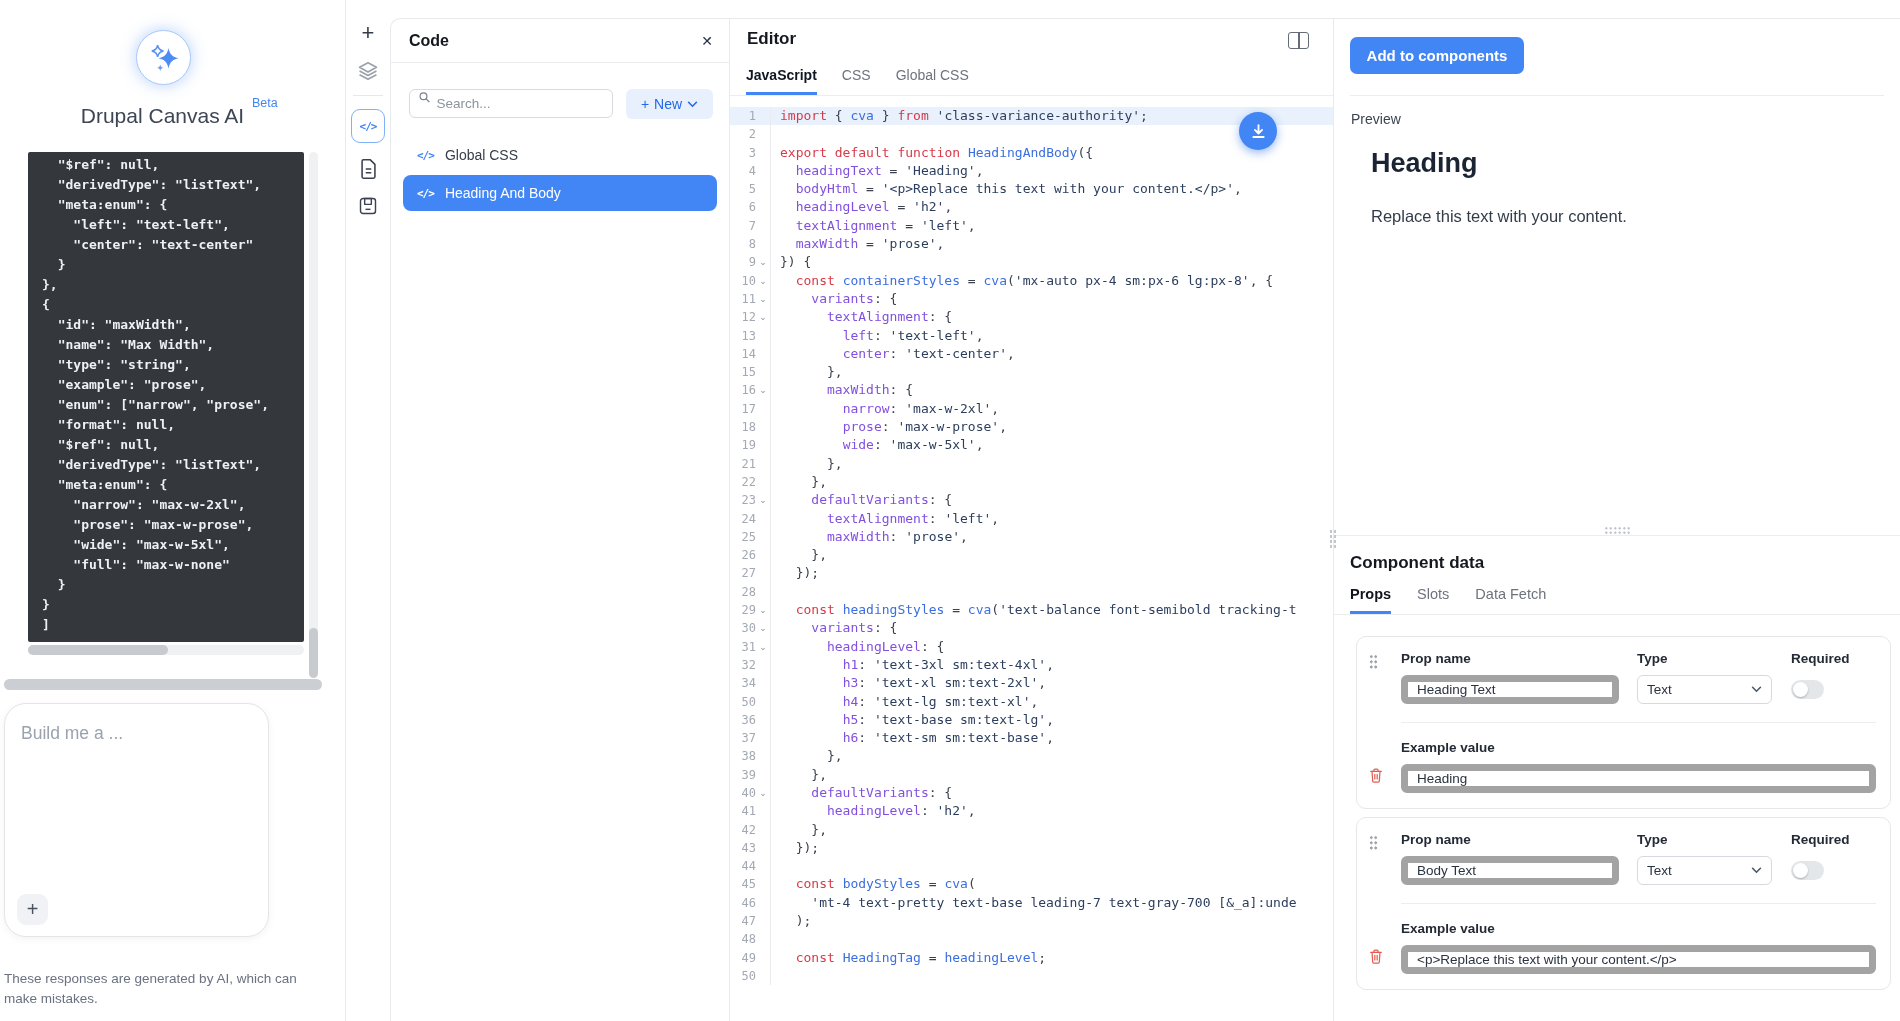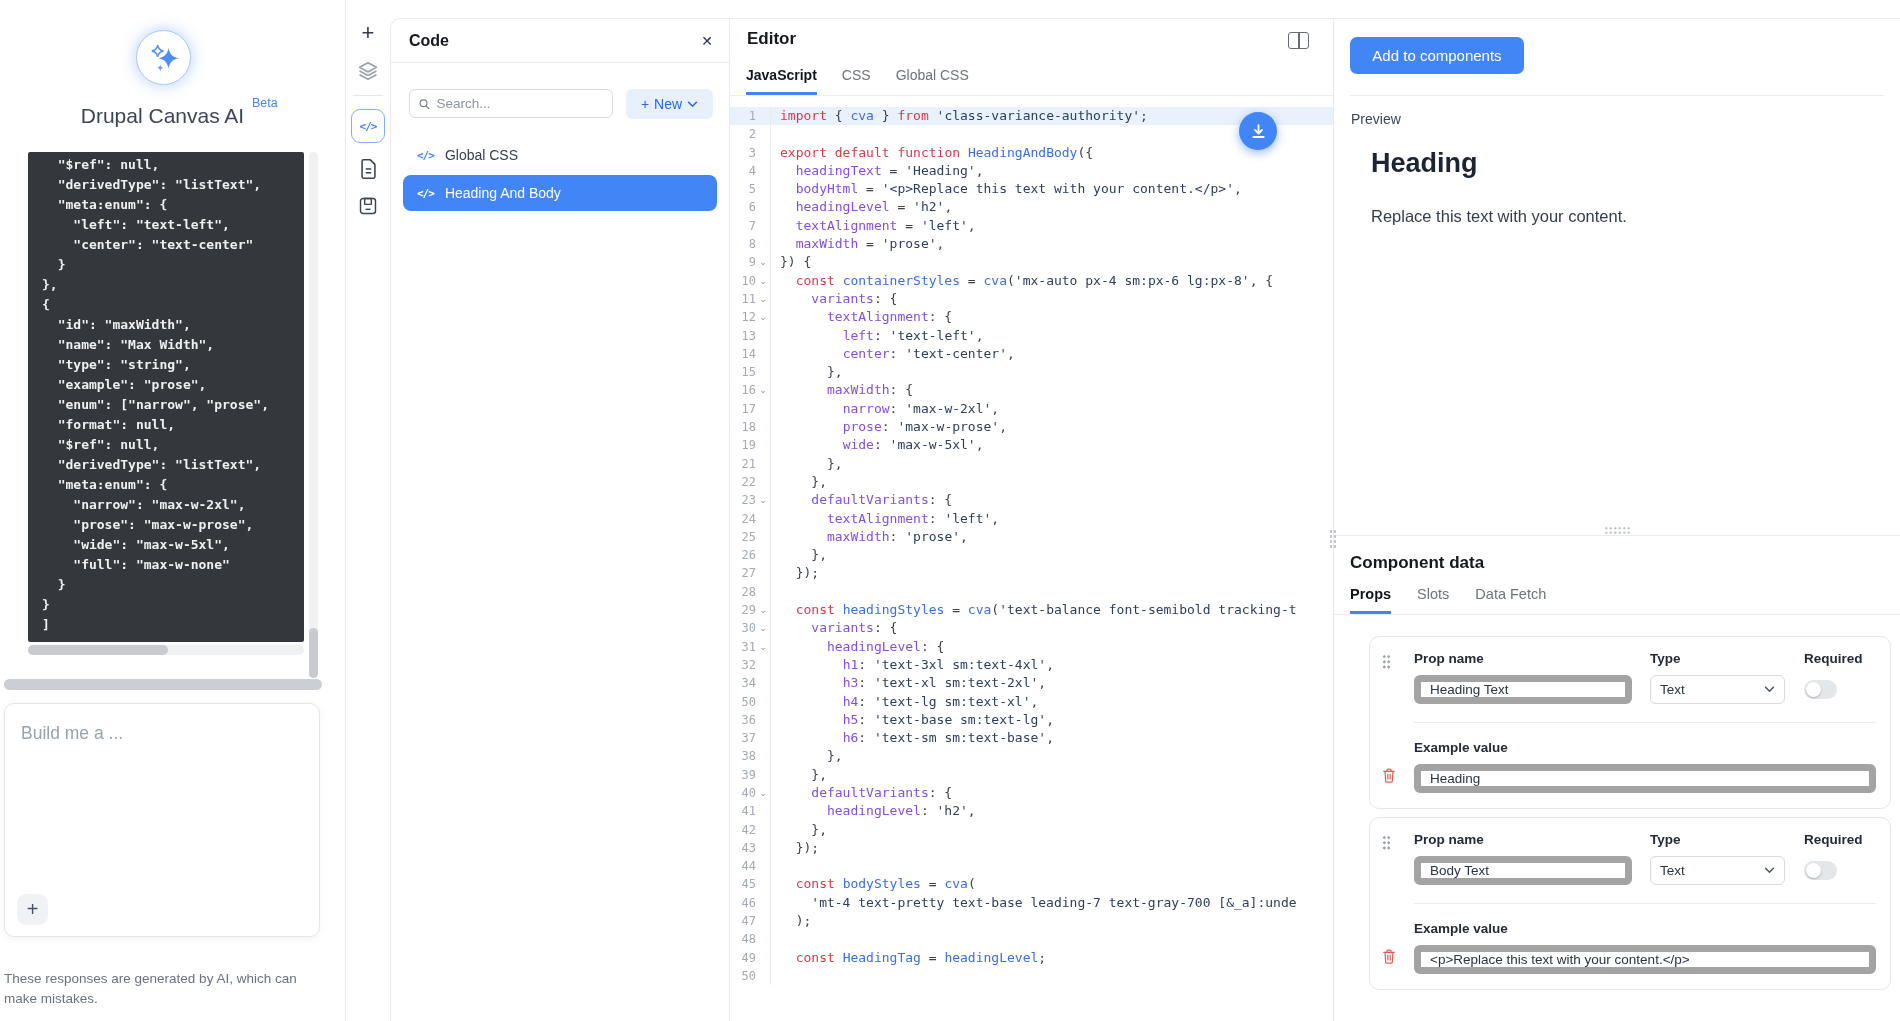--- a/index.html
+++ b/index.html
@@ -16,21 +16,21 @@
   .app-title{position:absolute;left:0;top:104px;width:325px;text-align:center;font-size:21px;font-weight:400;color:#3e4554}
   .beta{position:absolute;left:252px;top:96px;font-size:12.5px;color:var(--accent)}
   .json-block{position:absolute;left:28px;top:152px;width:276px;height:490px;background:#34383d;border-radius:2px;
               padding:10px 0 0 14px;overflow:hidden}
   .json-block pre{margin-top:-7px;font:bold 13px/20px "DejaVu Sans Mono",monospace;color:#eef0f3;white-space:pre}
   .vscroll-track{position:absolute;left:309px;top:152px;width:9px;height:505px;background:#f0f1f3;border-radius:5px}
   .vscroll-thumb{position:absolute;left:0;top:476px;width:9px;height:50px;background:#c7cbd0;border-radius:5px}
   .hscroll-track{position:absolute;left:28px;top:645px;width:276px;height:10px;background:#f0f1f3;border-radius:5px}
   .hscroll-thumb{width:140px;height:10px;background:#c7cbd0;border-radius:5px}
   .chat-scrollbar{position:absolute;left:4px;top:679px;width:318px;height:11px;background:#cbced3;border-radius:6px}
-  .prompt-box{position:absolute;left:4px;top:703px;width:316px;height:234px;border:1px solid #e3e5e9;border-radius:10px;
+  .prompt-box{position:absolute;left:4px;top:703px;width:265px;height:234px;border:1px solid #e3e5e9;border-radius:22px;
               background:#fff;box-shadow:0 2px 8px rgba(0,0,0,.05)}
   .prompt-input{position:absolute;left:0;top:0;width:100%;height:100%;border:none;outline:none;resize:none;
                 background:transparent;padding:19px 16px;font-family:"Liberation Sans",sans-serif;font-size:17.5px;color:#2a3340}
   .prompt-input::placeholder{color:#9aa2ad}
   .attach-btn{position:absolute;left:12px;bottom:11px;width:31px;height:31px;border-radius:9px;background:#f1f2f5;
               border:none;color:#4a5260;font-size:20px;line-height:29px;text-align:center;cursor:pointer}
   .disclaimer{position:absolute;left:4px;top:969px;width:302px;font-size:13.5px;line-height:1.45;color:#6a7180}
 
   
   .icon-rail{position:absolute;left:345px;top:0;width:45px;height:100%;border-left:1px solid #e8eaed;
@@ -47,21 +47,21 @@
   
   .workspace{position:absolute;left:390px;top:18px;right:0;bottom:0;border-top:1px solid #e8eaed;
              border-left:1px solid #e8eaed;border-top-left-radius:10px;display:flex;background:#fff}
 
   
   .code-panel{width:338px;flex:none;position:relative}
   .cp-head{height:44px;display:flex;align-items:center;padding:0 16px 0 18px;border-bottom:1px solid #ecedef}
   .cp-title{font-size:16px;font-weight:bold;color:#15181e}
   .cp-close{margin-left:auto;background:none;border:none;font-size:14px;color:#273044;cursor:pointer}
   .cp-tools{display:flex;gap:13px;padding:26px 16px 0 18px}
-  .search-box{flex:1;height:29px;border:1px solid #d7dade;border-radius:6px;display:flex;align-items:center;padding:0 8px;gap:6px}
+  .search-box{flex:1;height:29px;border:1px solid #d7dade;border-radius:6px;display:flex;padding:0 8px;gap:6px}
   .search-input{border:none;outline:none;width:100%;font-size:13.5px;color:#2a3340;font-family:inherit}
   .search-input::placeholder{color:#8d949e}
   .new-btn{width:87px;height:30px;border:none;border-radius:6px;background:#e9f0fd;color:#2169e8;font-size:14px;
            display:flex;align-items:center;justify-content:center;gap:5px;cursor:pointer}
   .code-list{margin-top:23px;padding:0 12px}
   .code-item{display:flex;align-items:center;gap:11px;height:26px;padding:0 14px;font-size:14px;color:#363e4b;
              border-radius:8px;cursor:pointer}
   .code-item .ci-icon{font:bold 11px "DejaVu Sans Mono",monospace;color:var(--accent);letter-spacing:-1px}
   .code-item.selected{height:36px;margin-top:7px;background:var(--accent);color:#fff}
   .code-item.selected .ci-icon{color:#fff}
@@ -85,34 +85,34 @@
   .cl{margin-left:9px;color:#3a414d}
   .tk-kw{color:var(--kw)} .tk-str{color:var(--str)} .tk-prop{color:var(--prop)} .tk-var{color:var(--var)}
   .fab{position:absolute;left:509px;top:93px;width:38px;height:38px;border-radius:50%;border:none;background:var(--accent);
        box-shadow:0 3px 10px rgba(27,99,230,.45);display:flex;align-items:center;justify-content:center;cursor:pointer}
   .resize-v{position:absolute;left:938px;top:510px;width:8px;height:20px;cursor:col-resize;
             background-image:radial-gradient(#c3c7cd 1px,transparent 1.3px);background-size:4px 5px}
 
   
   .right-panel{flex:1;border-left:1px solid #e8eaed;position:relative;overflow:hidden}
   .add-btn{margin:18px 0 0 16px;width:174px;height:37px;border:none;border-radius:7px;background:var(--accent);
-           color:#fff;font-size:15px;font-weight:400;cursor:pointer}
+           color:#fff;font-size:15px;font-weight:700;cursor:pointer}
   .rp-divider{height:1px;background:#ecedef;margin:21px 16px 0}
   .preview-label{margin:15px 0 0 17px;font-size:14px;color:#3c4452}
   .preview-heading{margin:21px 0 0 37px;font-size:27px;font-weight:bold;color:#1b2433}
   .preview-body{margin:28px 0 0 37px;font-size:16.5px;color:#333c4b}
   .cd-section{position:absolute;left:0;right:0;top:516px;bottom:0}
   .cd-divider{position:relative;height:1px;background:#ecedef}
   .resize-h{position:absolute;left:50%;top:-9px;margin-left:-13px;width:26px;height:9px;cursor:row-resize;
             background-image:radial-gradient(#b9bec5 1px,transparent 1.3px);background-size:4.5px 4.5px}
   .cd-title{margin:17px 0 0 16px;font-size:17px;font-weight:bold;color:#14181f}
   .cd-tabrow{display:flex;gap:26px;margin-top:13px;padding-left:16px;border-bottom:1px solid #ecedef}
   .cd-tab{font-size:14.5px;color:#6d737e;padding-bottom:9px;border-bottom:3px solid transparent;cursor:pointer}
   .cd-tab.active{color:#10151d;font-weight:bold;border-bottom-color:var(--accent)}
-  .prop-cards{margin:21px 9px 0 35px;display:flex;flex-direction:column;gap:8px}
+  .prop-cards{margin:21px 9px 0 22px;display:flex;flex-direction:column;gap:8px}
   .prop-card{border:1px solid #e5e7ea;border-radius:10px;padding:14px 14px 15px 12px;background:#fff}
   .pc-top{display:flex}
   .pc-gripcol{width:32px;padding-top:3px}
   .grip{width:9px;height:15px;background-image:radial-gradient(#9aa0a8 1.1px,transparent 1.4px);background-size:4.5px 5.2px;cursor:grab}
   .pc-col-name{width:236px}.pc-col-type{width:154px}.pc-col-req{flex:1}
   .pc-label{font-size:13.5px;font-weight:bold;color:#242b36;margin-bottom:9px}
   .pc-input{height:29px;border:7px solid #a3a3a3;border-radius:6px;padding:0 9px;font-size:13.5px;color:#2a3340;
             font-family:"Liberation Sans",sans-serif;outline:none}
   .pc-col-name .pc-input{width:218px}
   .pc-select{width:135px;height:29px;border:1px solid #d6d9de;border-radius:6px;padding:0 9px;font-size:13.5px;color:#2a3340;

